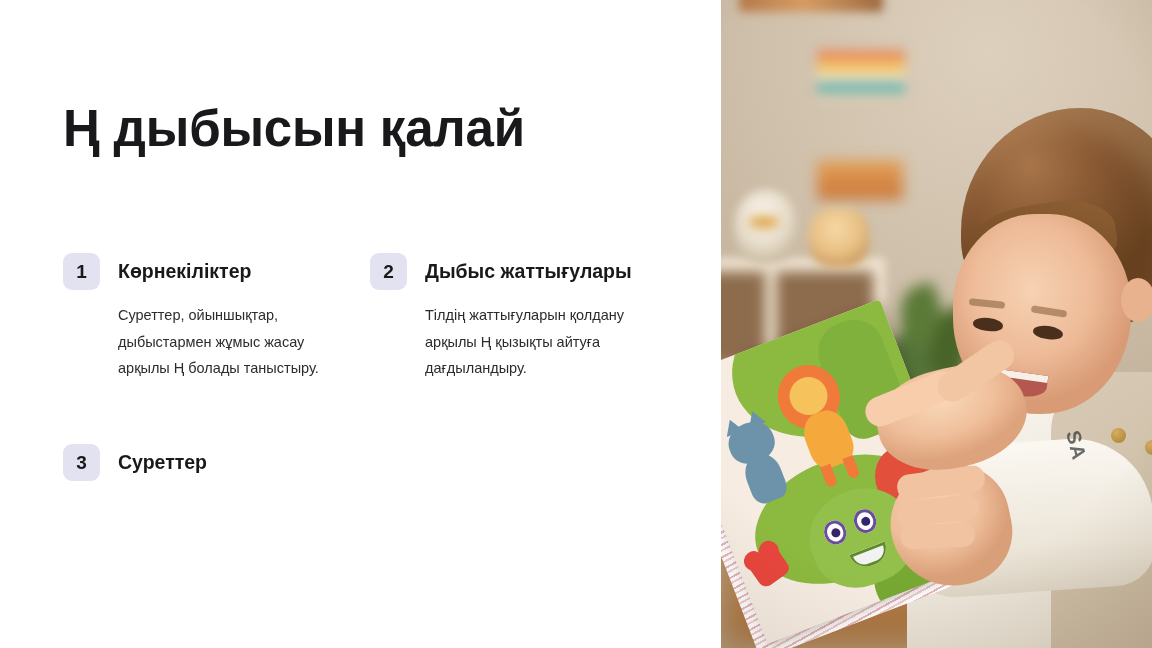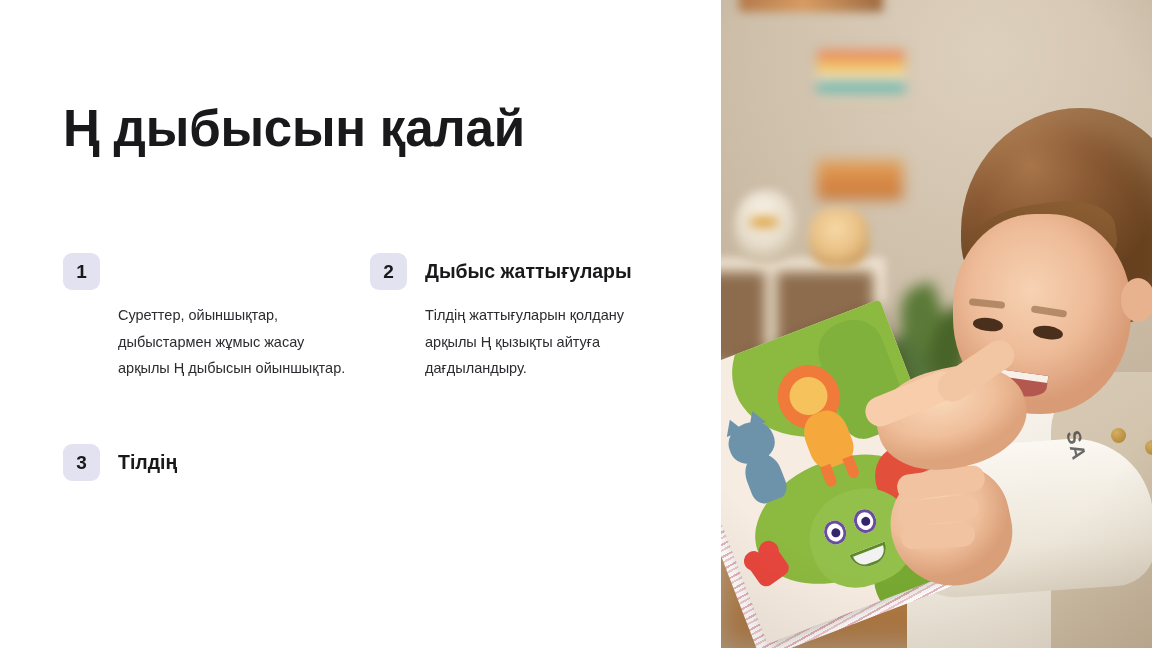--- a/index.html
+++ b/index.html
@@ -520,36 +520,37 @@
 
   <div class="content">
 
     <h1 class="title">
       <span class="title-line">Ң дыбысын қалай</span>
     </h1>
 
     <div class="item item-1">
       <div class="item-head">
         <div class="badge">1</div>
+        <div class="item-title">Көрнекіліктер</div>
       </div>
-      <div class="item-body">Суреттер, ойыншықтар, дыбыстармен жұмыс жасау арқылы Ң дыбысын ойыншықтар.</div>
+      <div class="item-body">Суреттер, ойыншықтар, дыбыстармен жұмыс жасау арқылы Ң болады таныстыру.</div>
     </div>
 
     <div class="item item-2">
       <div class="item-head">
         <div class="badge">2</div>
         <div class="item-title">Дыбыс жаттығулары</div>
       </div>
       <div class="item-body">Тілдің жаттығуларын қолдану арқылы Ң қызықты айтуға дағдыландыру.</div>
     </div>
 
     <div class="item item-3">
       <div class="item-head">
         <div class="badge">3</div>
-        <div class="item-title">Тілдің</div>
+        <div class="item-title">Суреттер</div>
       </div>
     </div>
 
   </div>
 
   <div class="photo">
     <div class="bg-wall"></div>
     <div class="bg-floor"></div>
     <div class="wall-art"></div>
 

